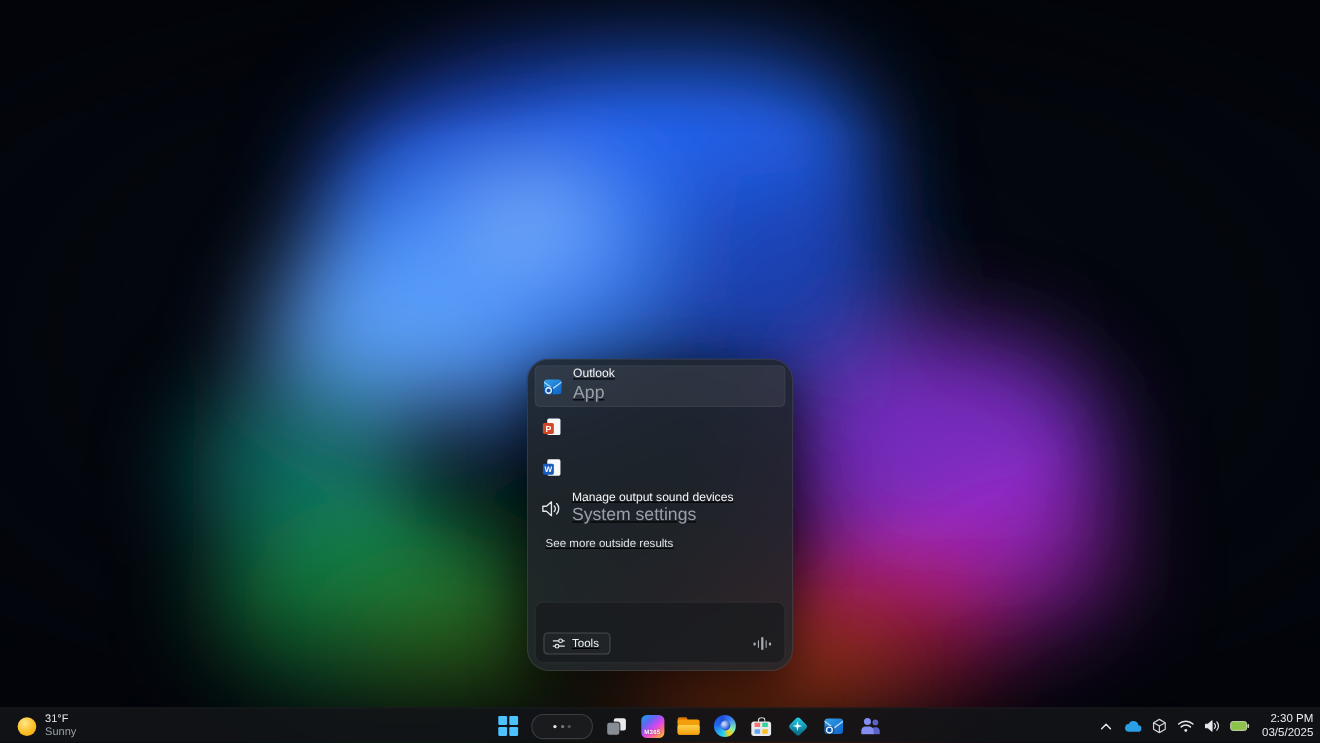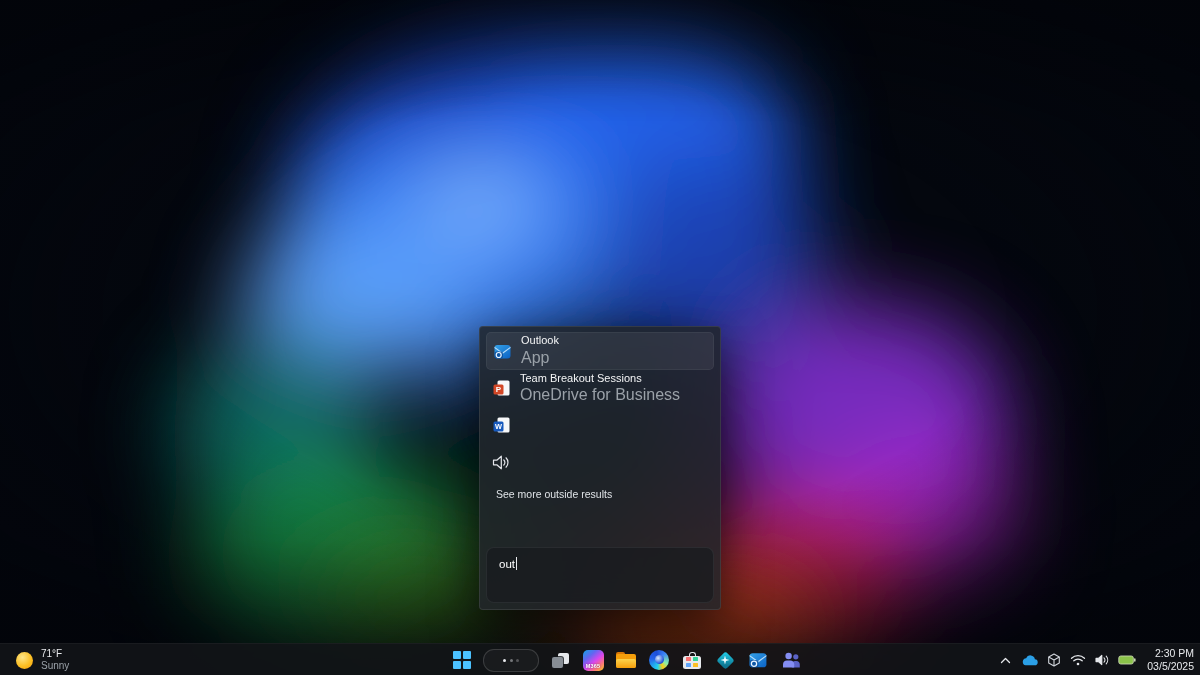--- a/index.html
+++ b/index.html
@@ -16,25 +16,26 @@
       radial-gradient(ellipse 75% 70% at 50% 46%, rgba(0,0,0,0) 45%, rgba(2,4,10,0.6) 88%),
       linear-gradient(rgba(0,0,0,0.25), rgba(0,0,0,0) 18%, rgba(0,0,0,0) 80%, rgba(0,0,0,0.3));
   }
 
   
   .search-panel{
     position:absolute;left:479px;top:326px;width:242px;height:284px;
     background:rgba(34,38,43,0.86);
     backdrop-filter:blur(30px) saturate(1.3);
     border:1px solid rgba(255,255,255,0.09);
-    border-radius:4px;
+    border-radius:20px;
     box-shadow:0 18px 45px rgba(0,0,0,0.55);
     box-sizing:border-box;
     display:flex;flex-direction:column;
     z-index:5;
+    text-decoration:underline;
   }
   .results{flex:1;padding:5px 6px 0 6px;}
   .result{
     display:flex;align-items:center;gap:9px;
     height:37px;padding:0 4px 0 5px;border-radius:5px;
     cursor:default;
   }
   .result.highlighted{
     background:rgba(255,255,255,0.065);
     border:1px solid rgba(255,255,255,0.05);
@@ -213,61 +214,78 @@
       </div>
 
       <div class="result">
         <span class="ricon">
           <svg width="17" height="17" viewBox="0 0 17 17">
             <rect x="4.5" y="0.5" width="12" height="15" rx="1.5" fill="#f7f8f9"></rect>
             <rect x="0.5" y="4.5" width="10" height="10" rx="1.5" fill="#d24726"></rect>
             <text x="5.5" y="12.4" font-family="Liberation Sans, sans-serif" font-size="8" font-weight="bold" fill="#ffffff" text-anchor="middle">P</text>
           </svg>
         </span>
-        <div class="rtext">
-          <div class="rtitle">Team Breakout Sessions</div>
-          <div class="rsub">OneDrive for Business</div>
-        </div>
       </div>
 
       <div class="result">
         <span class="ricon">
           <svg width="17" height="17" viewBox="0 0 17 17">
             <rect x="4.5" y="0.5" width="12" height="15" rx="1.5" fill="#f7f8f9"></rect>
             <rect x="0.5" y="4.5" width="10" height="10" rx="1.5" fill="#185abd"></rect>
             <text x="5.5" y="12.4" font-family="Liberation Sans, sans-serif" font-size="7.4" font-weight="bold" fill="#ffffff" text-anchor="middle">W</text>
           </svg>
         </span>
       </div>
 
       <div class="result">
         <span class="ricon">
           <svg width="19" height="17" viewBox="0 0 19 17" fill="none" stroke="#e5e7eb" stroke-width="1.2" stroke-linejoin="round" stroke-linecap="round">
             <path d="M1.5 6.2 H4.8 L9.3 2.2 V14.8 L4.8 10.8 H1.5 Z"></path>
             <path d="M11.8 6 a3.4 3.4 0 0 1 0 5"></path>
             <path d="M14 3.8 a6.6 6.6 0 0 1 0 9.4"></path>
           </svg>
         </span>
+        <div class="rtext">
+          <div class="rtitle">Manage output sound devices</div>
+          <div class="rsub">System settings</div>
+        </div>
       </div>
 
 
       <div class="see-more">See more outside results</div>
     </div>
 
     <div class="search-input-box">
-      <div class="typed"><span>out</span><span class="caret"></span></div>
+      <div class="input-bottom">
+        <button class="tools-btn">
+          <svg width="12" height="12" viewBox="0 0 12 12" fill="none" stroke="#dfe3e7" stroke-width="1.1" stroke-linecap="round">
+            <line x1="1" y1="3.6" x2="11" y2="3.6"></line>
+            <circle cx="7.6" cy="3.6" r="1.7" fill="#25292e"></circle>
+            <line x1="1" y1="8.4" x2="11" y2="8.4"></line>
+            <circle cx="4.4" cy="8.4" r="1.7" fill="#25292e"></circle>
+          </svg>
+          <span>Tools</span>
+        </button>
+        <span class="voice-bars">
+            <i></i>
+            <i></i>
+            <i></i>
+            <i></i>
+            <i></i>
+          </span>
+      </div>
     </div>
   </div>
 
   <div class="taskbar">
 
     <div class="weather">
       <span class="sun"></span>
       <div class="weather-text">
-        <span class="weather-temp">71°F</span>
+        <span class="weather-temp">31°F</span>
         <span class="weather-cond">Sunny</span>
       </div>
     </div>
 
     <div class="center-icons">
       <div class="tb-btn">
         <span class="start-grid">
             <i></i>
             <i></i>
             <i></i>

